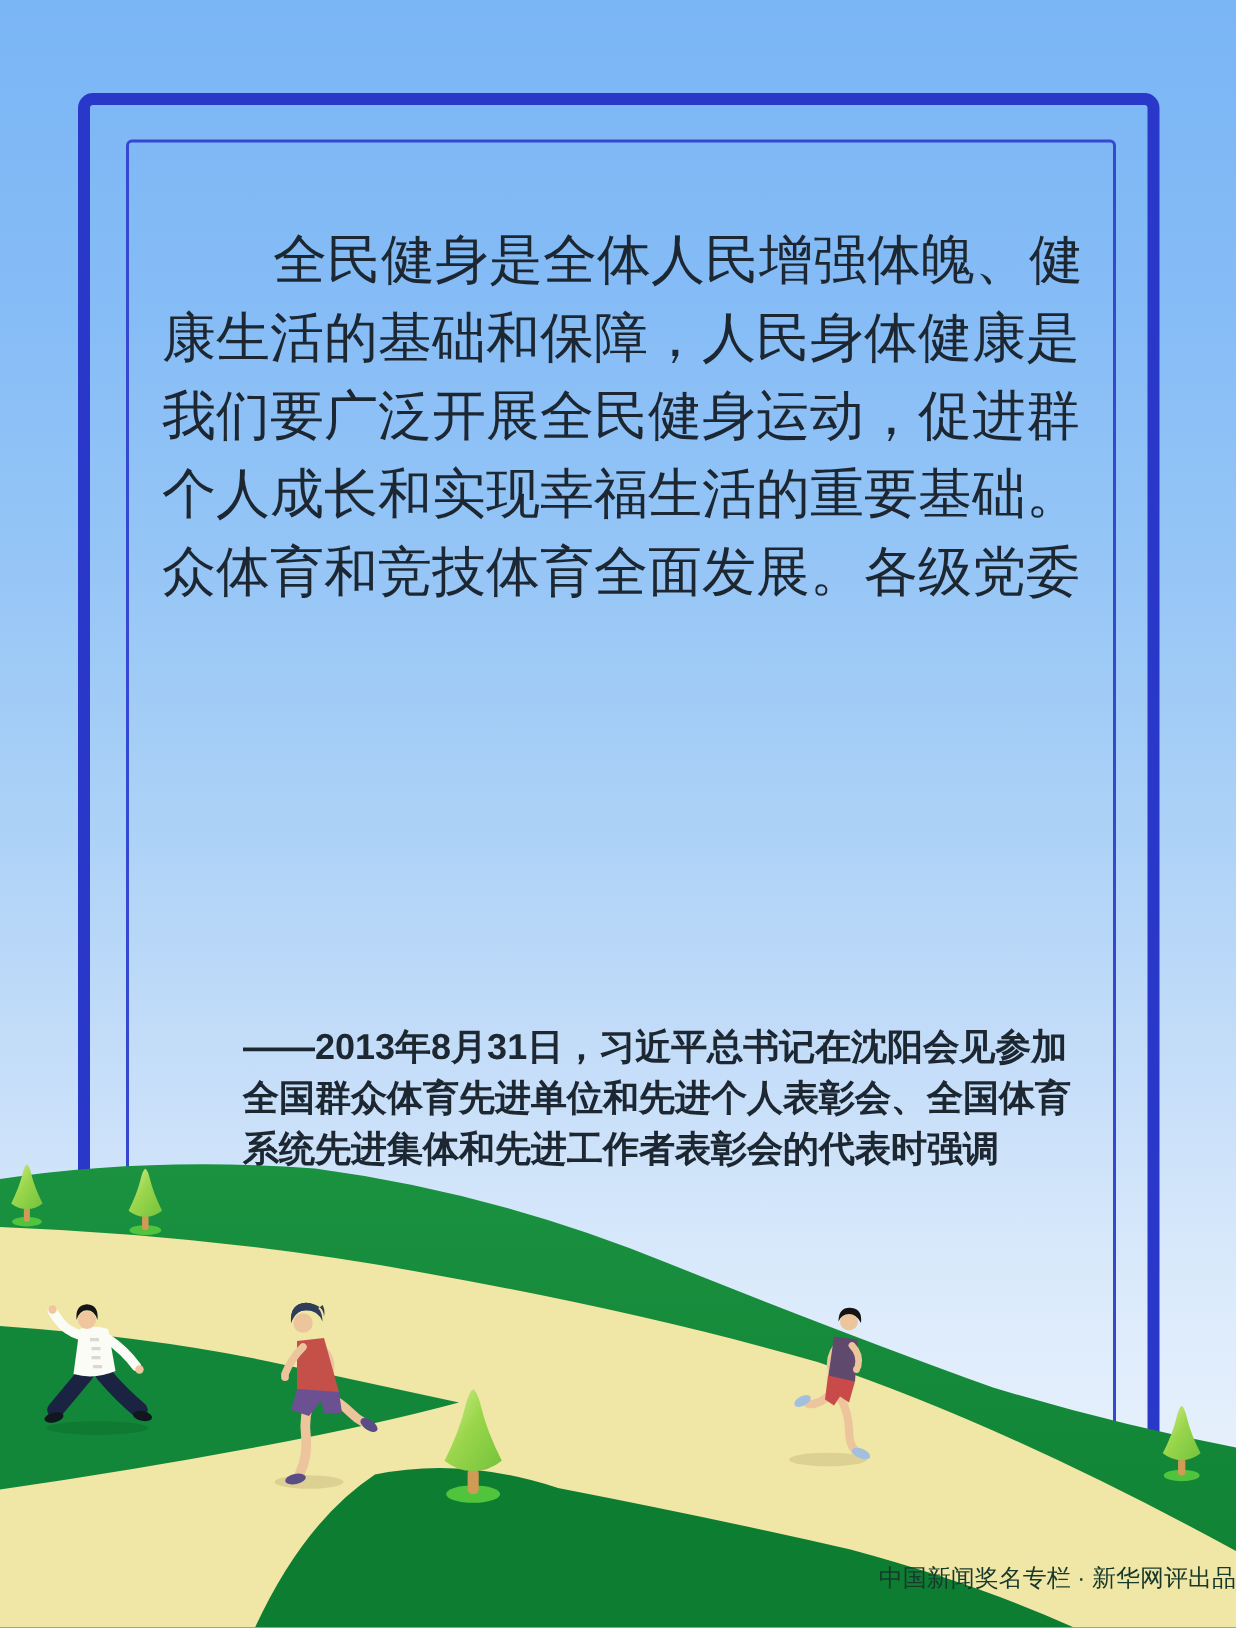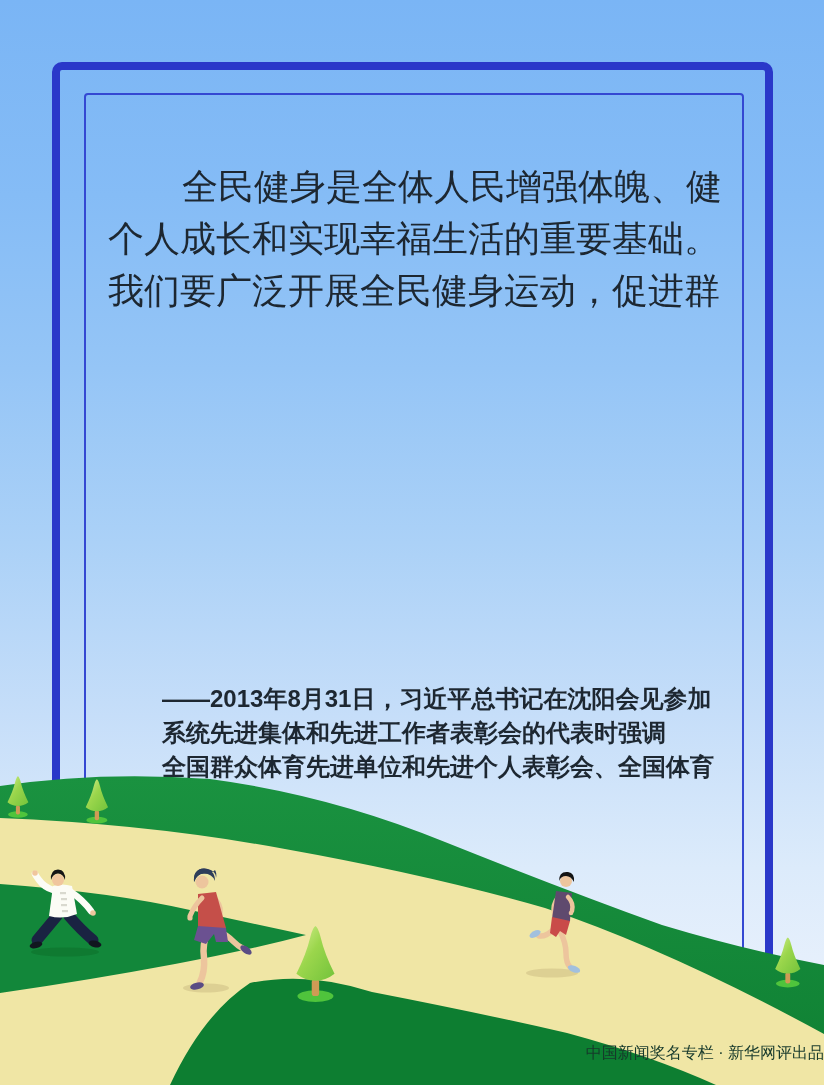--- a/index.html
+++ b/index.html
@@ -22,21 +22,21 @@
     z-index:1;
   }
   .frame-inner{
     position:absolute;left:84px;top:93px;
     width:656px;height:912px;
     border:2px solid #3448d2;
     border-radius:4px;
     z-index:1;
   }
   .quote{
-    position:absolute;left:108px;top:161px;width:620px;
+    position:absolute;left:108px;top:147px;width:620px;
     font-size:36px;line-height:52px;font-weight:500;
     color:#1d2731;letter-spacing:0;
     z-index:1;white-space:nowrap;
   }
   .quote .q-line{height:52px;}
   .quote .indent{padding-left:74px;}
   .attribution{
     position:absolute;left:162px;top:682px;width:560px;
     font-size:24px;line-height:34px;font-weight:700;
     color:#1d2731;z-index:1;white-space:nowrap;
@@ -55,28 +55,30 @@
 </head>
 <body>
 
 <div class="poster">
 
   <div class="frame-outer"></div>
   <div class="frame-inner"></div>
 
   <div class="quote">
     <div class="q-line indent">全民健身是全体人民增强体魄、健</div>
+    <div class="q-line">康生活的基础和保障，人民身体健康是</div>
+    <div class="q-line">我们要广泛开展全民健身运动，促进群</div>
     <div class="q-line">个人成长和实现幸福生活的重要基础。</div>
-    <div class="q-line">我们要广泛开展全民健身运动，促进群</div>
+    <div class="q-line">众体育和竞技体育全面发展。各级党委</div>
   </div>
 
   <div class="attribution">
     <div>——2013年8月31日，习近平总书记在沈阳会见参加</div>
+    <div>全国群众体育先进单位和先进个人表彰会、全国体育</div>
     <div>系统先进集体和先进工作者表彰会的代表时强调</div>
-    <div>全国群众体育先进单位和先进个人表彰会、全国体育</div>
   </div>
 
   <svg class="landscape" viewBox="0 0 824 1085" xmlns="http://www.w3.org/2000/svg">
     <defs>
       <linearGradient id="treeGrad" x1="0" y1="0" x2="1" y2="1">
         <stop offset="0" stop-color="#d6ef92"></stop>
         <stop offset="0.45" stop-color="#9bd64c"></stop>
         <stop offset="1" stop-color="#73c33b"></stop>
       </linearGradient>
       <linearGradient id="hillBackGrad" x1="0" y1="0" x2="0" y2="1">

